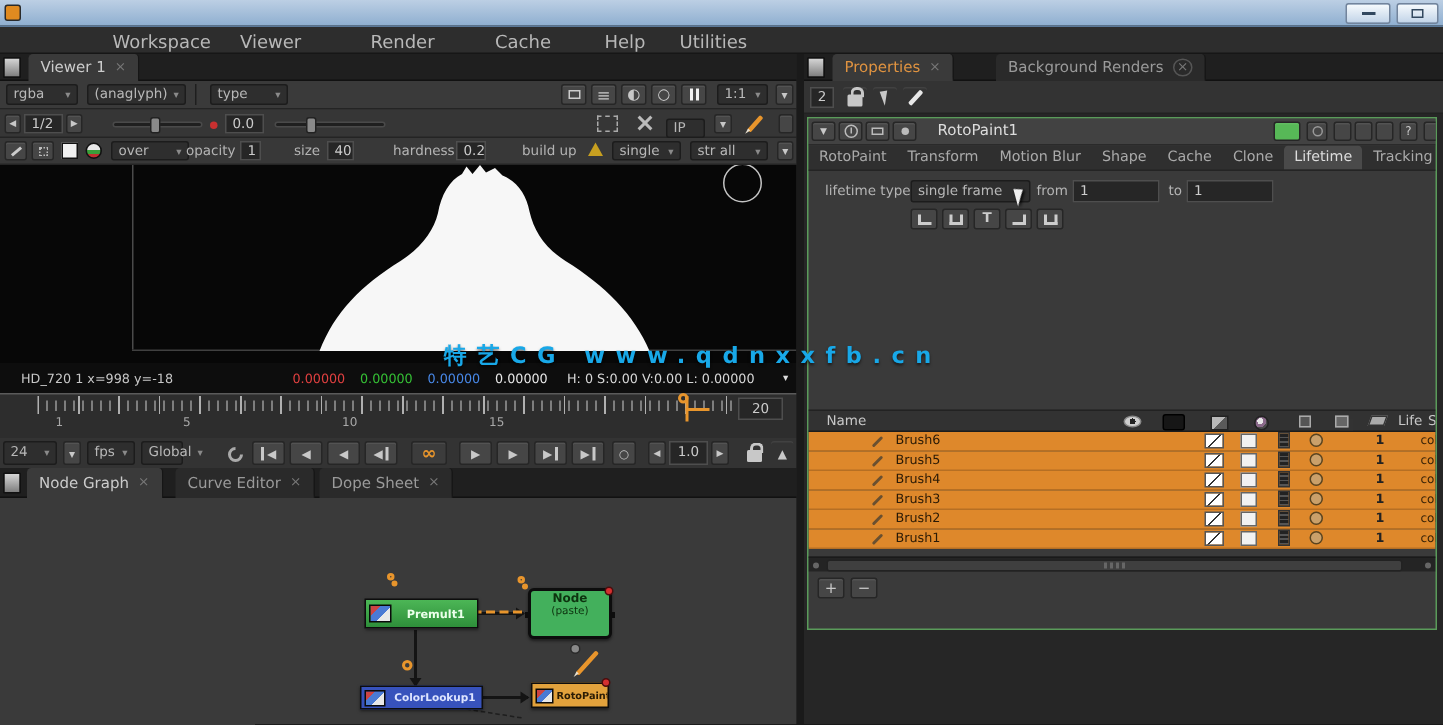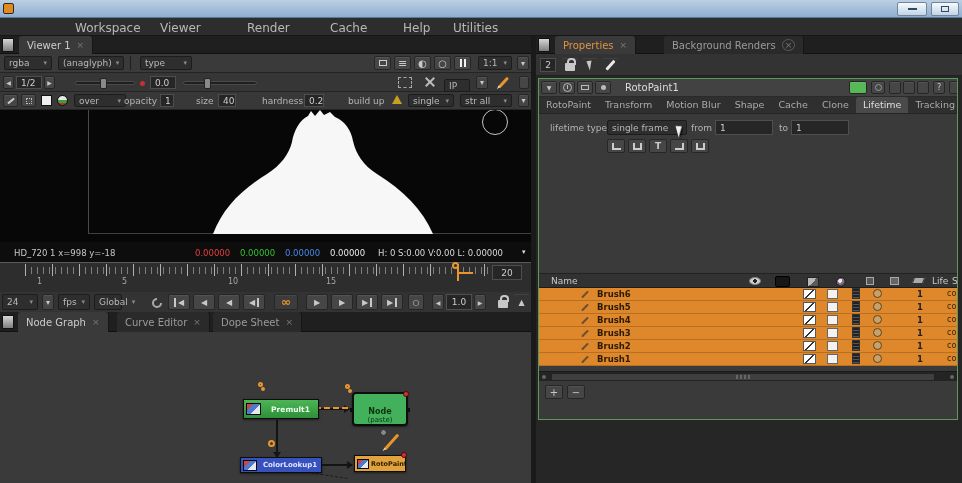--- a/index.html
+++ b/index.html
@@ -91,21 +91,21 @@
 .ptabs{position:absolute;left:0;top:18px;width:100%;height:17px;background:#2f2f2f;display:flex;overflow:hidden;border-bottom:1px solid #242424}
 .ptab{padding:2px 7px;font-size:9.5px;color:#aaa;white-space:nowrap}
 .ptab.active{background:#4a4a4a;color:#ddd;border-radius:3px 3px 0 0}
 .ltbtn{position:absolute;top:60px;width:18px;height:14px;background:#464646;border:1px solid #262626;border-radius:2px;display:flex;align-items:center;justify-content:center}
 .lt{width:9px;height:7px}
 
 .thead{position:absolute;left:0;top:194px;width:100%;height:15px;background:#323232;border-top:1px solid #222;border-bottom:1px solid #1c1c1c}
 .srow{position:absolute;left:0;width:100%;height:13px;background:#de882b;border-bottom:1px solid rgba(0,0,0,.18)}
 .srow span{position:absolute;top:1px}
 .pencil-i{position:absolute;width:2px;height:9px;background:#6a5030;transform:rotate(45deg);border-radius:1px}
-.sname{color:#2a1a06;font-weight:bold;font-size:8.5px}
+.sname{color:#2a1a06;font-weight:normal;font-size:8.5px}
 .sdiag{width:13px;height:10px;background:linear-gradient(135deg,#fff 46%,#333 46% 54%,#fff 54%);border:1px solid #555}
 .scheck{width:11px;height:10px;background:#f2f2f2;border:1px solid #666}
 .sdark{width:8px;height:11px;background:repeating-linear-gradient(#222 0 2px,#555 2px 3px);border:1px solid #333}
 .scirc{width:9px;height:9px;border:1.5px solid #5a4420;border-radius:50%;background:#caa06a}
 .slife{color:#222;font-size:8.5px;font-weight:bold}
 .ssrc{color:#3a2408;font-size:8px}
 .hico{position:absolute;top:3px}
 .i-eye{width:12px;height:8px;border-radius:50%;background:radial-gradient(circle at 50% 50%,#222 0 2px,#cfcfcf 2px);border:1px solid #888}
 .i-lockbtn{width:15px;height:11px;background:#161616;border-radius:2px;border:1px solid #000}
 .i-sw{width:12px;height:10px;background:linear-gradient(135deg,#b8b8b8 50%,#5a5a5a 50%);border:1px solid #222}
@@ -277,20 +277,21 @@
   <div class="vinfo">
     <span style="left:14px;color:#c8c8c8">HD_720 1 x=998 y=-18</span>
     <span style="left:195px;color:#e04040">0.00000</span>
     <span style="left:240px;color:#35c035">0.00000</span>
     <span style="left:285px;color:#4888e8">0.00000</span>
     <span style="left:330px;color:#e8e8e8">0.00000</span>
     <span style="left:378px;color:#d8d8d8">H: 0 S:0.00 V:0.00 L: 0.00000</span>
     <span style="left:522px;color:#ddd;font-size:7px">▾</span>
   </div>
 
+  <div class="wm">特艺CG www.qdnxxfb.cn</div>
 
   <div class="timeline">
     <div class="ticks-min"></div>
     <div class="ticks-maj"></div>
     <span class="ticklbl" style="left:37px">1</span>
     <span class="ticklbl" style="left:122px">5</span>
     <span class="ticklbl" style="left:228px">10</span>
     <span class="ticklbl" style="left:326px">15</span>
     <div class="playhead-v"></div>
     <div class="playhead-h"></div>
@@ -392,21 +393,21 @@
     <div class="oring" style="left:258px;top:50px;width:5px;height:5px"></div>
     <div class="oring" style="left:261px;top:55px;width:4px;height:4px"></div>
     <div class="oring" style="left:345px;top:52px;width:5px;height:5px"></div>
     <div class="oring" style="left:348px;top:57px;width:4px;height:4px"></div>
 
     <div class="node" style="left:243px;top:67px;width:76px;height:20px;background:linear-gradient(#4cb656,#2e8f3a)">
       <div class="thumb"></div>
       <div class="nlabel" style="font-size:7.5px;color:#eaffea">Premult1</div>
     </div>
 
-    <div class="node" style="left:352px;top:60px;width:56px;height:34px;background:#43b05c;border-radius:4px;border-width:2px;flex-direction:column;justify-content:flex-end">
+    <div class="node" style="left:352px;top:60px;width:56px;height:34px;background:#43b05c;border-radius:4px;border-width:2px;flex-direction:column;justify-content:flex-start">
       <div style="font-size:8px;color:#0d330f;font-weight:bold">Node</div>
       <div style="font-size:7px;color:#0d330f">(paste)</div>
       <div class="reddot2" style="right:-3px;top:-3px"></div>
       <div class="nub" style="left:-4px;top:14px"></div>
       <div class="nub" style="right:-4px;top:14px"></div>
     </div>
 
     <div class="node" style="left:240px;top:125px;width:82px;height:16px;background:#3752bc">
       <div class="thumb" style="width:14px;height:11px"></div>
       <div class="nlabel" style="font-size:7px;color:#dde4ff">ColorLookup1</div>

